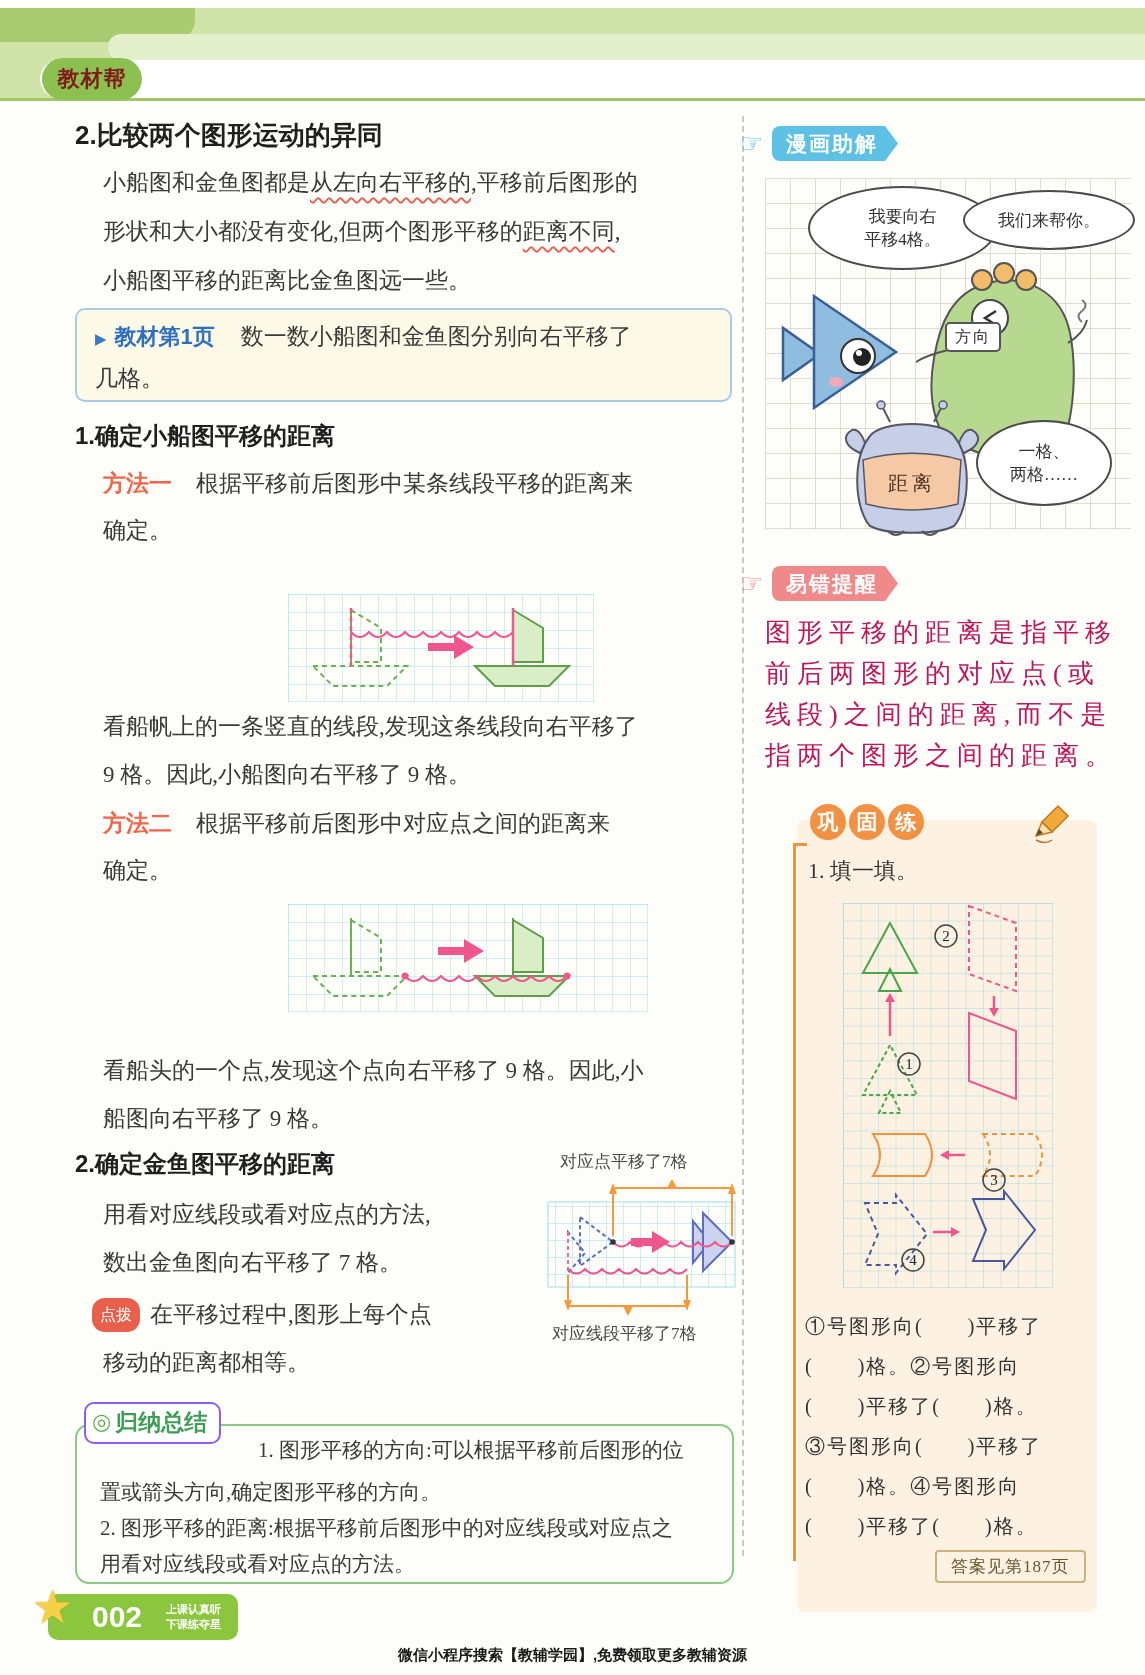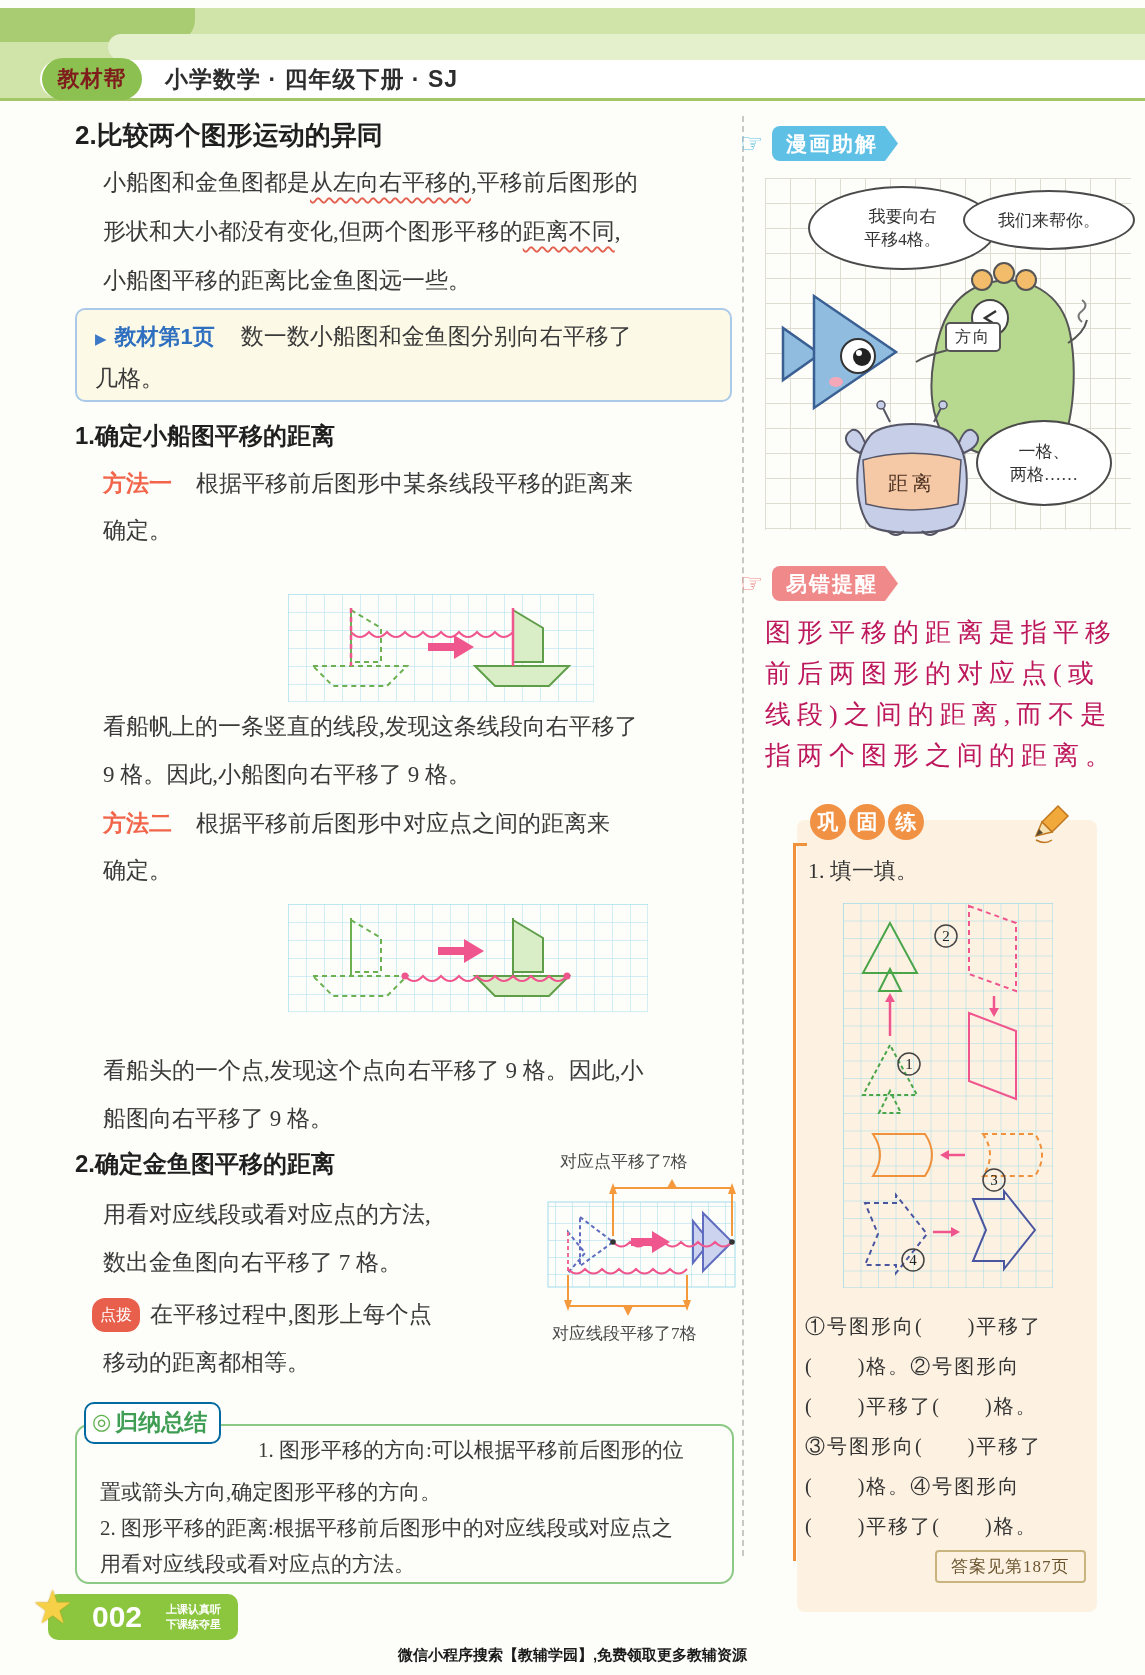--- a/index.html
+++ b/index.html
@@ -26,21 +26,21 @@
   
   .refbox{position:absolute;left:75px;top:308px;width:653px;height:90px;background:#fcf9e6;
           border:2px solid #abc9e9;border-radius:10px;}
   .refmark{color:#3a78c8;font-size:15px;margin-right:8px;}
   .reftag{color:#2e6fc0;font-family:"Liberation Sans","DejaVu Sans",sans-serif;font-weight:bold;font-size:22px;margin-right:26px;}
   
   .tipbadge{display:inline-block;background:#e8604c;color:#fff;border-radius:13px;font-size:16px;
             font-family:"Liberation Sans","DejaVu Sans",sans-serif;padding:2px 8px;margin-right:10px;vertical-align:2px;}
   
   .sumbox{position:absolute;left:75px;top:1424px;width:655px;height:156px;border:2px solid #8cc985;border-radius:14px;background:#fdfdf9;}
-  .sumbadge{position:absolute;left:84px;top:1402px;height:38px;background:#ffffff;border:2px solid #0369a1;border-radius:10px;
+  .sumbadge{position:absolute;left:84px;top:1402px;height:38px;background:#ffffff;border:2px solid #8b5cf6;border-radius:10px;
             color:#3f9e54;font-family:"Liberation Sans","DejaVu Sans",sans-serif;font-weight:bold;font-size:23px;line-height:36px;padding:0 12px 0 6px;}
   .target-ico{color:#5fb14e;font-size:22px;margin-right:4px;vertical-align:1px;}
   
   .divider{position:absolute;left:742px;top:116px;height:1440px;border-left:2px dashed #c9c9c4;}
   .rbadge{position:absolute;height:35px;color:#fff;font-family:"Liberation Sans","DejaVu Sans",sans-serif;
           font-weight:bold;font-size:21px;line-height:36px;padding:0 20px 0 14px;letter-spacing:2px;
           clip-path:polygon(0 0,calc(100% - 13px) 0,100% 50%,calc(100% - 13px) 100%,0 100%);border-radius:8px 0 0 8px;}
   .hand{position:absolute;font-size:26px;font-family:"DejaVu Sans",sans-serif;}
   .comic-grid{position:absolute;left:765px;top:178px;width:366px;height:352px;
       background-image:repeating-linear-gradient(#dfdcd2 0 1px,transparent 1px 25px),
@@ -96,21 +96,20 @@
       </g>
     </defs>
   </svg>
 
   <div class="band"></div>
   <div class="band-wedge"></div>
   <div class="band-curve"></div>
   <div class="title-strip"></div>
   <div class="band-underline"></div>
   <div class="brand-pill hei">教材帮</div>
-  <div class="page-title hei">小学数学 · 四年级下册 · SJ</div>
 
   <div class="abs hei h1" style="left:75px;top:118px">2.比较两个图形运动的异同</div>
 
   <div class="abs t23" style="left:103px;top:168px"><span>小船图和金鱼图都是</span><span class="wavy">从左向右平移的</span><span>,平移前后图形的</span></div>
   <div class="abs t23" style="left:103px;top:217px"><span>形状和大小都没有变化,但两个图形平移的</span><span class="wavy">距离不同</span><span>,</span></div>
   <div class="abs t23" style="left:103px;top:266px"><span>小船图平移的距离比金鱼图远一些。</span></div>
 
   <div class="refbox"></div>
   <div class="abs t23" style="left:95px;top:322px">
     <span class="refmark">▶</span><span class="reftag">教材第1页</span><span>数一数小船图和金鱼图分别向右平移了</span>

